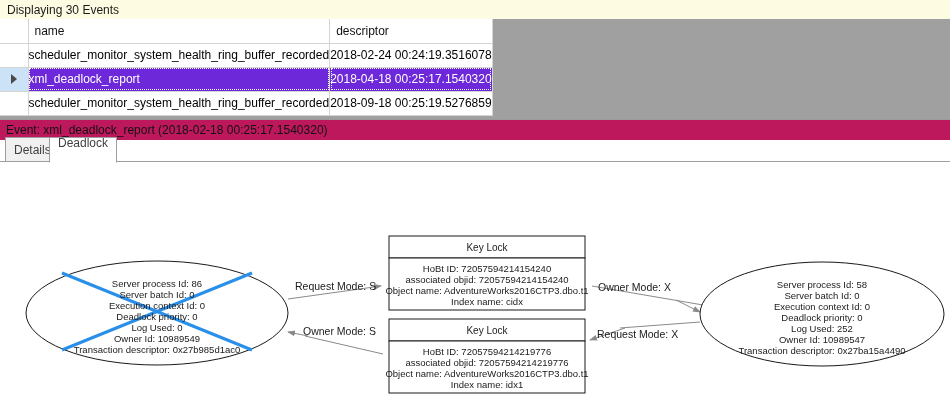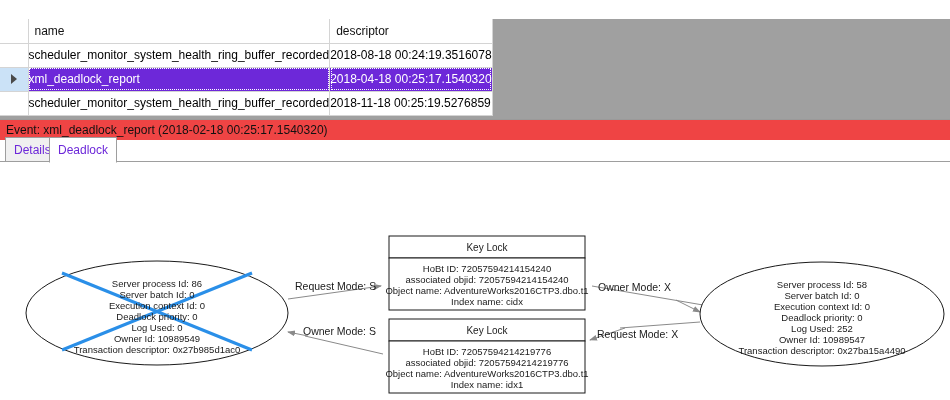--- a/index.html
+++ b/index.html
@@ -53,89 +53,92 @@
     display:block;width:0;height:0;margin:0 auto;
     border-left:6px solid #4a4a4a;
     border-top:5px solid transparent;
     border-bottom:5px solid transparent;
   }
 
   
   .event-caption{
     position:absolute;left:0;top:120px;width:950px;height:20px;
     display:flex;align-items:center;
-    background:#ef4444;
+    background:#be185d;
   }
   .event-caption .txt{padding-left:6px;font-size:12px;color:#111;}
 
   
   .tabstrip{
     position:absolute;left:0;top:142px;width:950px;height:20px;
   }
   .tab{
     position:absolute;bottom:0;height:19px;
     box-sizing:border-box;
     border:1px solid #9e9e9e;border-bottom:none;
     display:flex;align-items:center;justify-content:center;
-    padding:12px 8px;font-size:12px;color:#6d28d9;
+    padding:12px 8px;font-size:12px;color:#404040;
     background:#f0f0f0;
   }
   .tab.active{
     background:#ffffff;height:21px;bottom:-1px;z-index:3;
     border-bottom:1px solid #ffffff;
   }
   #tab-details{left:5px;}
-  #tab-deadlock{left:49px;}
+  #tab-deadlock{left:49px;align-items:flex-end;}
 
   
   .tabpanel{
     position:absolute;left:0;top:161px;width:950px;height:239px;
     background:#ffffff;border-top:1px solid #9e9e9e;
     box-sizing:border-box;
     overflow:hidden;
   }
   .deadlock-canvas{position:absolute;left:0;top:0;width:950px;height:238px;}
   .deadlock-canvas svg{display:block;}
 
   .node-text{font-family:"Liberation Sans",sans-serif;font-size:9.5px;fill:#1a1a1a;}
   .edge-label{font-family:"Liberation Sans",sans-serif;font-size:10.5px;fill:#1a1a1a;}
   .box-title{font-family:"Liberation Sans",sans-serif;font-size:10px;fill:#1a1a1a;}
 </style>
 </head>
 <body>
 
 <div id="app">
 
+  <div class="status-strip">
+    <span class="txt">Displaying 30 Events</span>
+  </div>
 
   <div class="grid">
     <table class="grid-table">
       <thead>
         <tr>
           <th class="col-sel"></th>
           <th class="col-name">name</th>
           <th class="col-ts">descriptor</th>
         </tr>
       </thead>
       <tbody>
         <tr>
           <td class="col-sel"></td>
           <td class="col-name cell-data cell-pad">scheduler_monitor_system_health_ring_buffer_recorded</td>
-          <td class="col-ts cell-data cell-pad">2018-08-18 00:24:19.3516078</td>
+          <td class="col-ts cell-data cell-pad">2018-02-24 00:24:19.3516078</td>
         </tr>
         <tr class="row-selected">
           <td class="col-sel">
             <span class="row-arrow"></span>
           </td>
           <td class="col-name cell-data cell-pad">xml_deadlock_report</td>
           <td class="col-ts cell-data cell-pad">2018-04-18 00:25:17.1540320</td>
         </tr>
         <tr>
           <td class="col-sel"></td>
           <td class="col-name cell-data cell-pad">scheduler_monitor_system_health_ring_buffer_recorded</td>
-          <td class="col-ts cell-data cell-pad">2018-11-18 00:25:19.5276859</td>
+          <td class="col-ts cell-data cell-pad">2018-09-18 00:25:19.5276859</td>
         </tr>
       </tbody>
     </table>
   </div>
 
   <div class="event-caption">
     <span class="txt">Event: xml_deadlock_report (2018-02-18 00:25:17.1540320)</span>
   </div>
 
   <div class="tabstrip">

